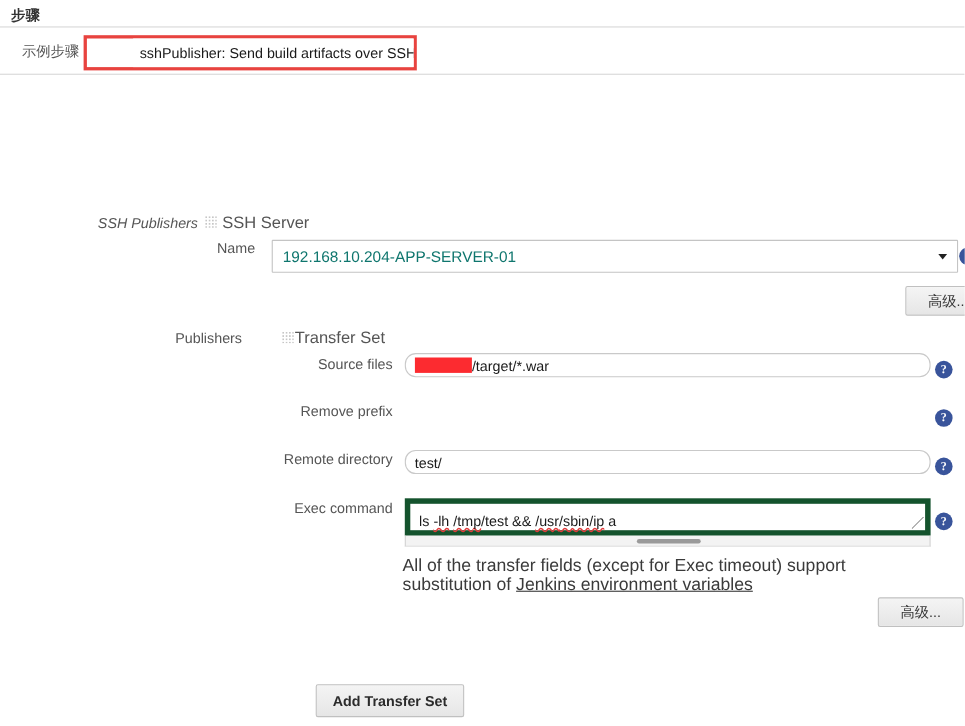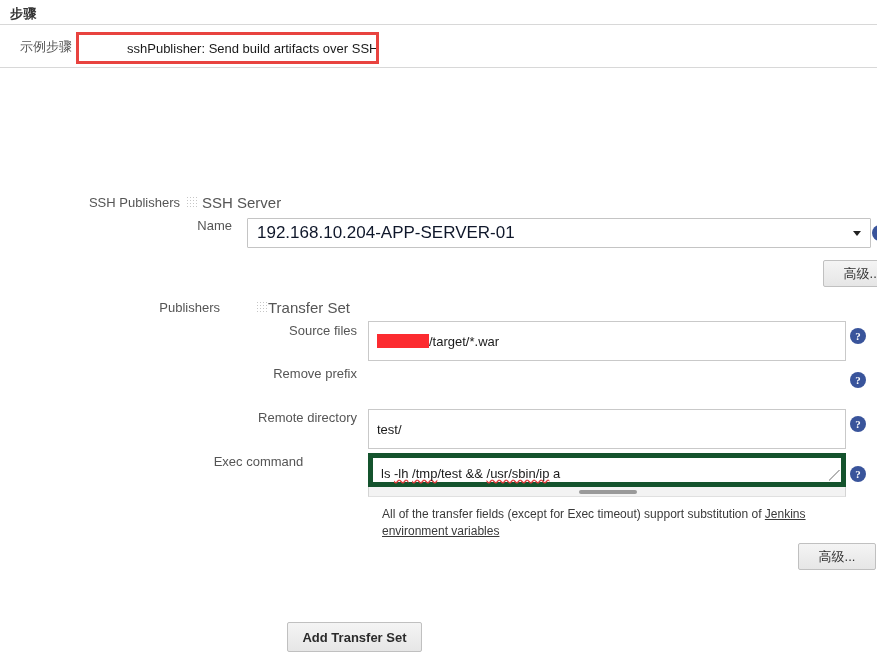--- a/index.html
+++ b/index.html
@@ -64,21 +64,21 @@
     margin-left: 42px;
   }
   .sample-tail {
     position: absolute;
     left: 379px; top: 32px;
     width: 498px; height: 32px;
     background: #fff;
   }
 
   
-  .lbl-ssh-pub { left: 20px; top: 195px; width: 160px; }
+  .lbl-ssh-pub { left: 20px; top: 195px; width: 160px; font-style: italic; }
   .lbl-transfers { left: 120px; top: 300px; width: 100px; }
 
   .grip {
     position: absolute;
     width: 11px; height: 11px;
     background-image:
       radial-gradient(#c3c3c3 40%, transparent 41%);
     background-size: 3px 3px;
     background-position: 0 0;
     opacity: 0.95;
@@ -92,55 +92,55 @@
     color: #555;
     white-space: nowrap;
   }
   .title-ssh { left: 202px; top: 194px; }
   .title-ts  { left: 268px; top: 299px; }
 
   .lbl-name     { left: 120px; top: 218px; width: 112px; }
   .lbl-srcfiles { left: 160px; top: 323px; width: 197px; }
   .lbl-rmprefix { left: 160px; top: 366px; width: 197px; }
   .lbl-remdir   { left: 160px; top: 410px; width: 197px; }
-  .lbl-exec     { left: 160px; top: 454px; width: 197px; text-align: center; }
+  .lbl-exec     { left: 160px; top: 454px; width: 197px; }
 
   
   .select-name {
     position: absolute;
     left: 247px; top: 218px;
     width: 624px; height: 30px;
     background: #fff;
     border: 1px solid #c4c4c4;
     border-radius: 1px;
   }
   .select-name .val {
     position: absolute;
     left: 9px; top: 0; right: 26px; bottom: 0;
     display: flex; align-items: center;
-    font-size: 17px; color: #0f172a;
+    font-size: 14px; color: #0f766e;
     white-space: nowrap; overflow: hidden;
   }
   .caret {
     position: absolute;
     right: 9px; top: 50%;
     margin-top: -2px;
     width: 0; height: 0;
     border-left: 4px solid transparent;
     border-right: 4px solid transparent;
     border-top: 5px solid #222;
   }
 
   .txt {
     position: absolute;
     left: 368px;
-    width: 478px; height: 40px;
+    width: 478px; height: 22px;
     background: #fff;
     border: 1px solid #c9c9c9;
-    border-radius: 0;
+    border-radius: 10px;
   }
   .txt .val {
     position: absolute;
     left: 8px; top: 0; right: 6px; bottom: 0;
     display: flex; align-items: center;
     font-size: 13px; color: #1a1a1a;
     white-space: nowrap; overflow: hidden;
   }
   .txt-src    { top: 321px; }
   .txt-prefix { top: 365px; }
@@ -215,24 +215,23 @@
   .help-name {
     left: 872px; top: 225px;
     border-radius: 50%;
   }
 
   
   .hint {
     position: absolute;
     left: 366px; top: 506px;
     width: 440px;
-    font-size: 12px;
+    font-size: 16px;
     color: #3a3a3a;
     line-height: 17px;
-    margin-left: 16px;
   }
   .hint a {
     color: #3a3a3a;
     text-decoration: underline;
   }
 
   
   .btn {
     position: absolute;
     background: linear-gradient(#f4f4f4, #e6e6e6);

